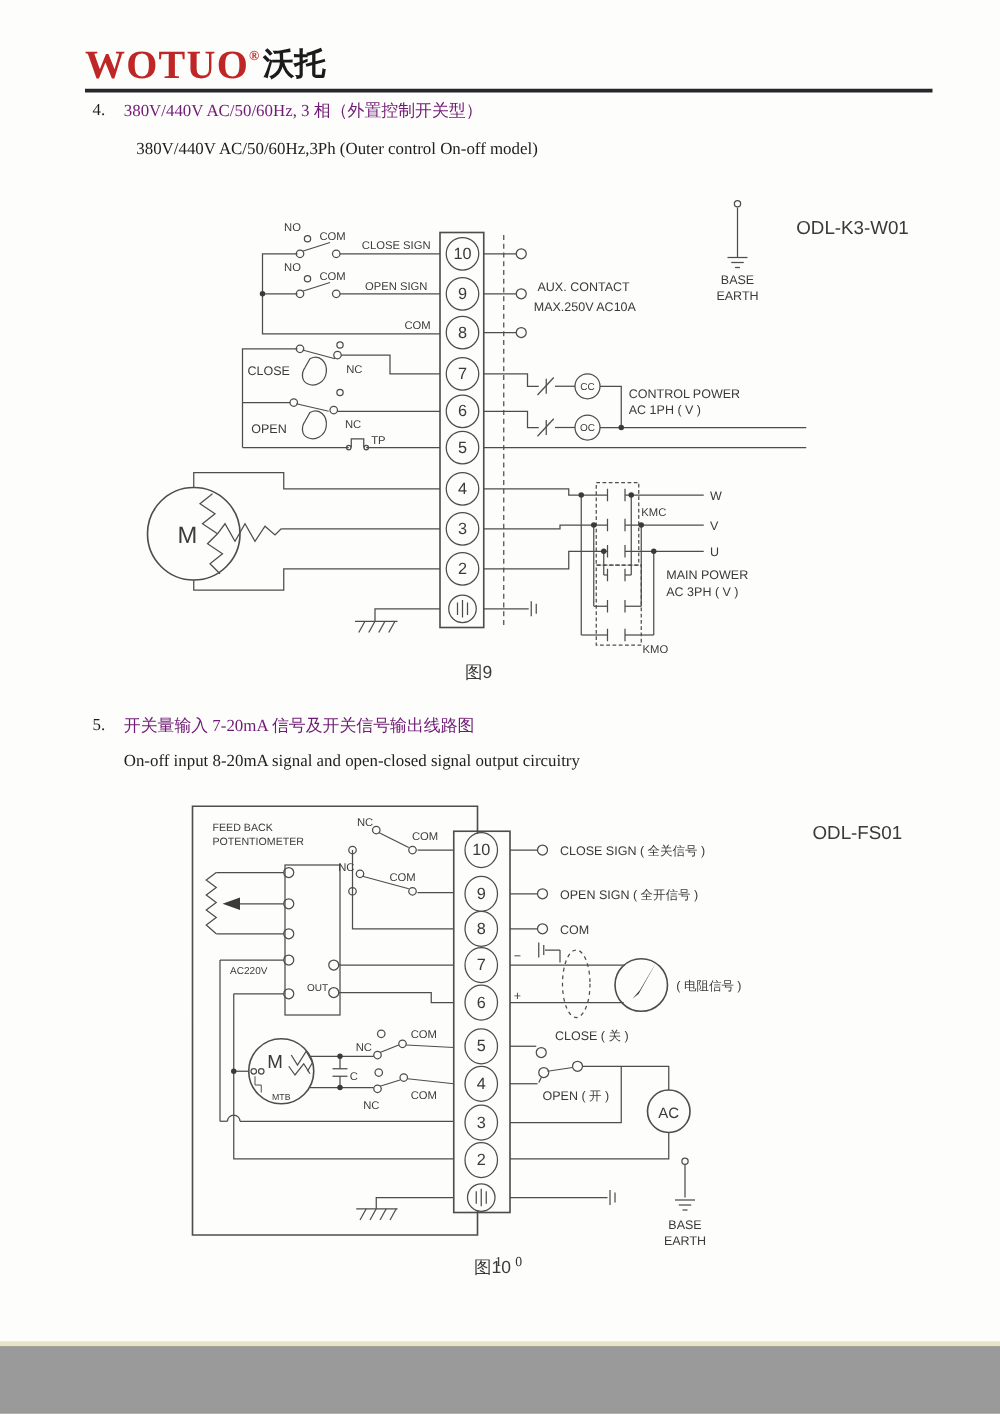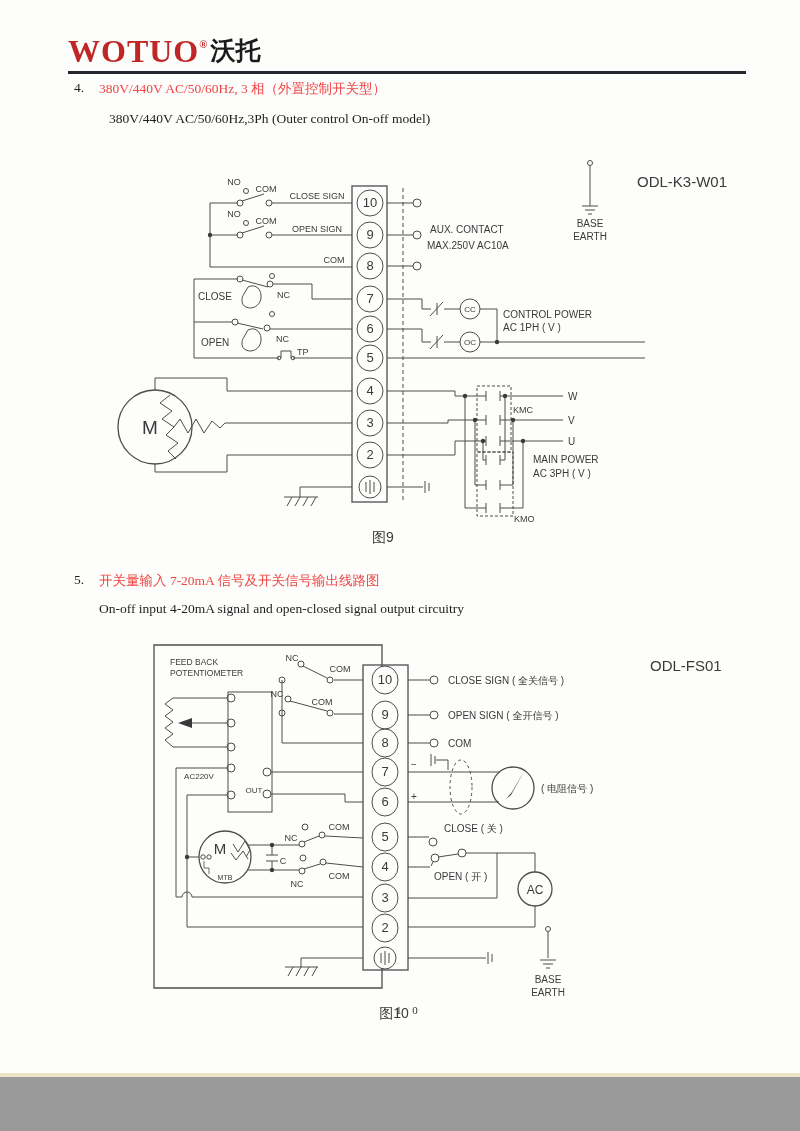--- a/index.html
+++ b/index.html
@@ -4,21 +4,21 @@
 <style>
   html,body{margin:0;padding:0;background:#9a9a9a;}
   .page{position:relative;width:800px;height:1077px;margin:0 auto;background:#fdfdfb;
         font-family:"Liberation Serif",serif;color:#222;overflow:hidden;text-decoration:underline;}
   .logo{position:absolute;left:68px;top:33px;white-space:nowrap;}
   .logo-en{font-family:"Liberation Serif",serif;font-weight:bold;font-size:32px;color:#bf2626;letter-spacing:1px;}
   .logo-reg{color:#bf2626;font-size:11px;vertical-align:14px;font-weight:bold;}
   .logo-cn{font-family:"DejaVu Sans",sans-serif;font-size:25px;font-weight:bold;color:#1b1b1b;margin-left:3px;vertical-align:3px;}
   .rule{position:absolute;left:68px;top:71px;width:678px;height:3px;background:#26262e;}
   .item-num{position:absolute;font-size:13.5px;color:#1e1e1e;}
-  .item-cn{position:absolute;font-size:13.5px;color:#ef4444;text-align:right;}
+  .item-cn{position:absolute;font-size:13.5px;color:#701a75;text-align:right;}
   .item-en{position:absolute;font-size:13.5px;color:#1e1e1e;}
   .fig{position:absolute;left:0;}
   svg text{fill:#3a3a3a;font-family:"Liberation Sans","DejaVu Sans",sans-serif;}
   .w{stroke:#4d4d4d;stroke-width:1;fill:none;}
   .w2{stroke:#4d4d4d;stroke-width:1.3;fill:none;}
   .dash{stroke:#4d4d4d;stroke-width:1;fill:none;stroke-dasharray:4 3;}
   .dot{fill:#3a3a3a;stroke:none;}
   .t8{font-size:8px;} .t85{font-size:8.5px;} .t9{font-size:9px;} .t10{font-size:10px;}
   .t12{font-size:12px;} .t13{font-size:13px;} .t14{font-size:14px;} .t15{font-size:15px;} .t19{font-size:19px;}
   .mid{text-anchor:middle;}
@@ -224,21 +224,21 @@
       <text class="t9" x="513" y="413">KMC</text>
       <text class="t9" x="514" y="522">KMO</text>
       <text class="t10" x="533" y="463">MAIN POWER</text>
       <text class="t10" x="533" y="477">AC 3PH ( V )</text>
       <text class="t14 mid" x="383" y="542">图9</text>
     </g>
   </svg>
 
   <div class="item-num" style="left:74px;top:572px">5.</div>
   <div class="item-cn" style="left:99px;top:572px">开关量输入 7-20mA 信号及开关信号输出线路图</div>
-  <div class="item-en" style="left:99px;top:601px">On-off input 4-20mA signal and open-closed signal output circuitry</div>
+  <div class="item-en" style="left:99px;top:601px">On-off input 8-20mA signal and open-closed signal output circuitry</div>
 
   <svg class="fig" style="top:630px" width="800" height="400" viewBox="0 630 800 400">
 
     <g class="w">
       <path d="M382,667 V645 H154 V988 H382 V968" class="w2"></path>
       <path d="M173,698 L165,704 L173,710 L165,716 L173,722 L165,728 L173,734 L165,740 L173,747"></path>
       <path d="M173,698 H227"></path>
         <path d="M227,723 H191"></path>
         <path d="M173,747 H227"></path>
       <path d="M271,772 H363"></path>

